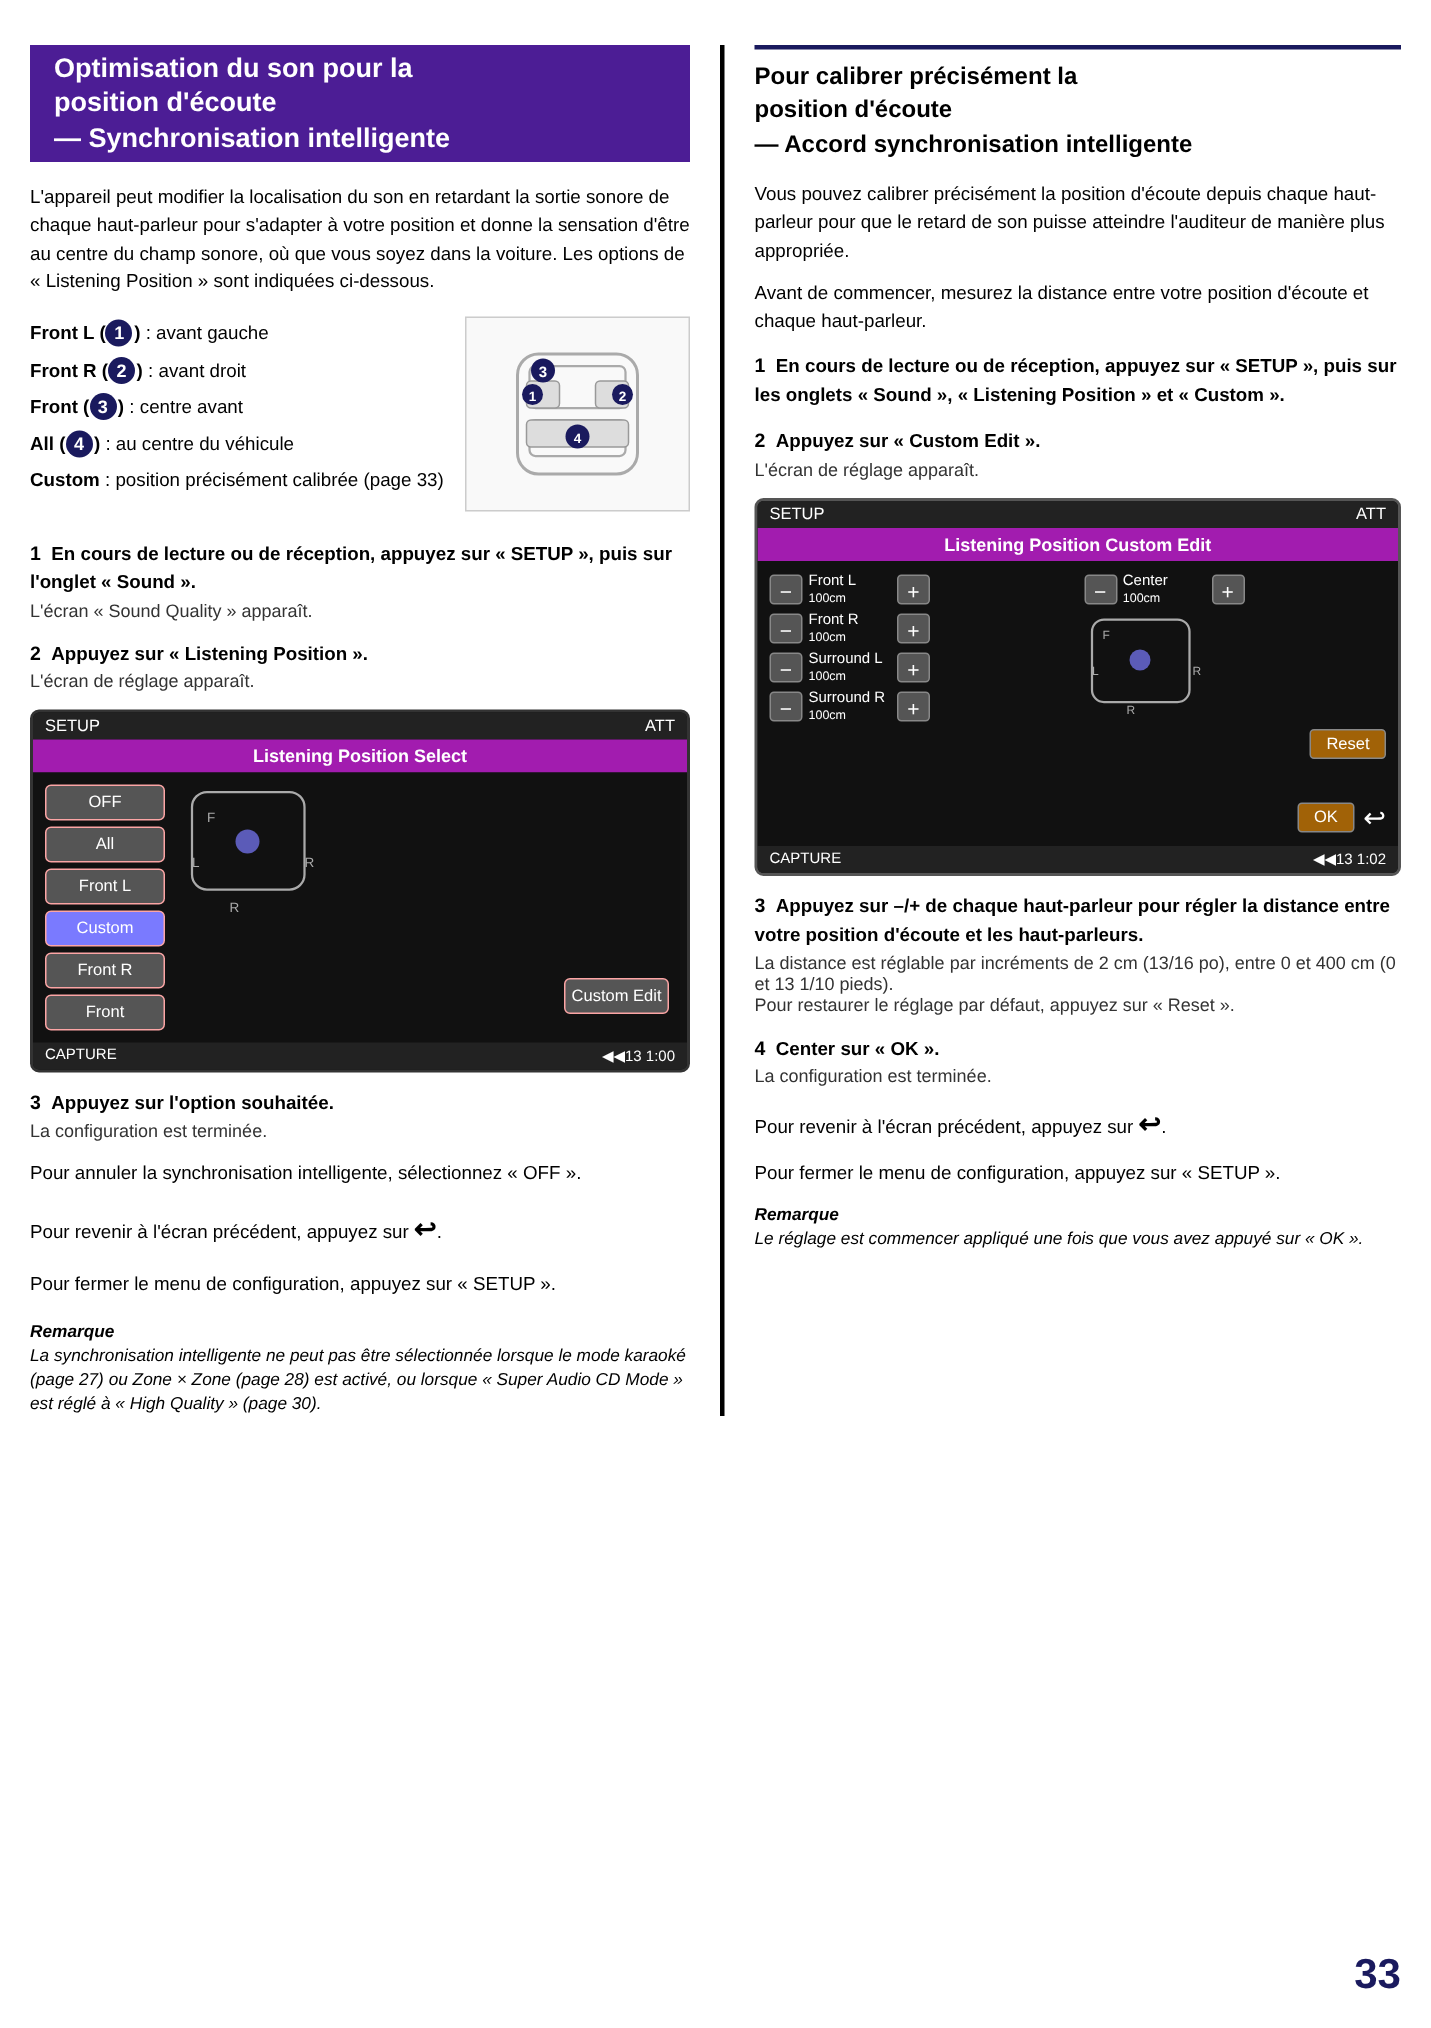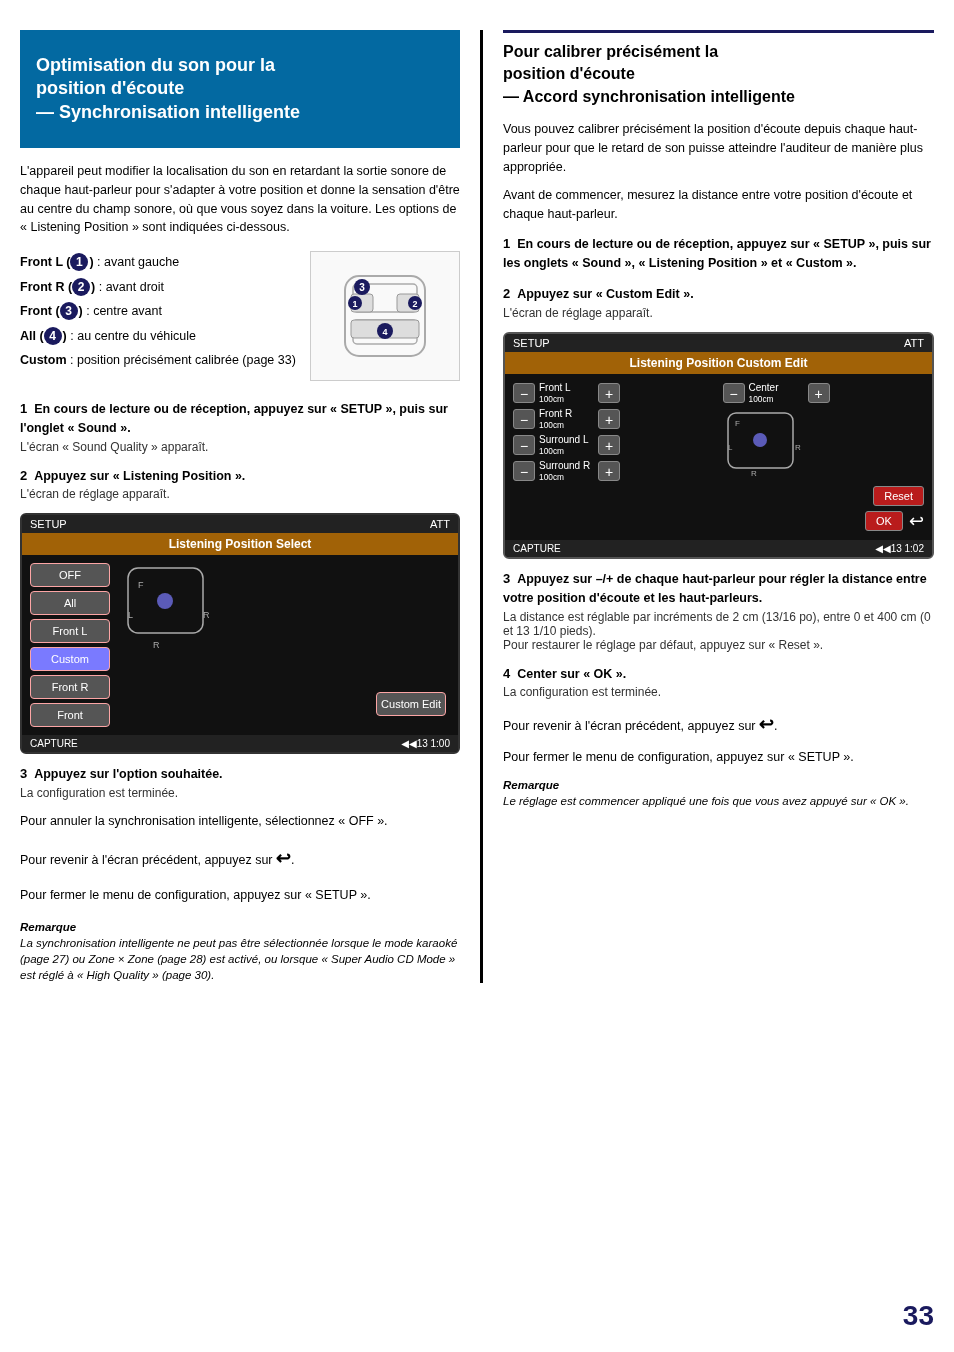--- a/index.html
+++ b/index.html
@@ -21,23 +21,23 @@
       width: 440px;
       flex-shrink: 0;
     }
     .right-col {
       flex: 1;
       border-left: 3px solid #000;
       padding-left: 20px;
     }
     
     .header-box {
-      background: #0369a1;
-      color: #fff;
-      padding: 24px 16px;
+      background: #4c1d95;
+      color: #fff;
+      padding: 4px 16px;
       margin-bottom: 14px;
     }
     .header-box h1 {
       font-size: 18px;
       font-weight: bold;
       line-height: 1.3;
     }
     .intro-text {
       font-size: 12.5px;
       line-height: 1.5;
@@ -102,21 +102,21 @@
     }
     .screen-top-bar {
       background: #222;
       display: flex;
       justify-content: space-between;
       padding: 3px 8px;
       color: #fff;
       font-size: 11px;
     }
     .screen-title-bar {
-      background: #a16207;
+      background: #a21caf;
       color: #fff;
       text-align: center;
       padding: 4px;
       font-size: 12px;
       font-weight: bold;
     }
     .screen-content {
       background: #111;
       color: #fff;
       padding: 8px;
@@ -220,21 +220,21 @@
       font-size: 10px;
     }
     .reset-ok-area {
       display: flex;
       flex-direction: column;
       align-items: flex-end;
       gap: 4px;
       margin-top: 4px;
     }
     .reset-btn, .ok-btn {
-      background: #b91c1c;
+      background: #a16207;
       color: #fff;
       border: 1px solid #888;
       border-radius: 3px;
       padding: 3px 10px;
       font-size: 11px;
       cursor: pointer;
     }
     
     .page-number {
       position: absolute;
@@ -477,21 +477,21 @@
             <rect x="5" y="5" width="65" height="55" rx="8" fill="none" stroke="#aaa" stroke-width="1.5"></rect>
             <text x="12" y="18" fill="#aaa" font-size="8">F</text>
             <text x="5" y="42" fill="#aaa" font-size="8">L</text>
             <text x="72" y="42" fill="#aaa" font-size="8">R</text>
             <text x="28" y="68" fill="#aaa" font-size="8">R</text>
             <circle cx="37" cy="32" r="7" fill="#7a7aff" opacity="0.7"></circle>
           </svg>
 
           <div class="reset-ok-area">
             <div class="reset-btn">Reset</div>
-            <div style="display:flex;gap:6px;align-items:center;">
+            <div style="display:flex;gap:6px;align-items:center;margin-top:24px;">
               <div class="ok-btn">OK</div>
               <span style="font-size:18px;color:#fff;">↩</span>
             </div>
           </div>
         </div>
       </div>
       <div class="screen-bottom-bar">
         <span>CAPTURE</span>
         <span>◀◀13   1:02</span>
       </div>

